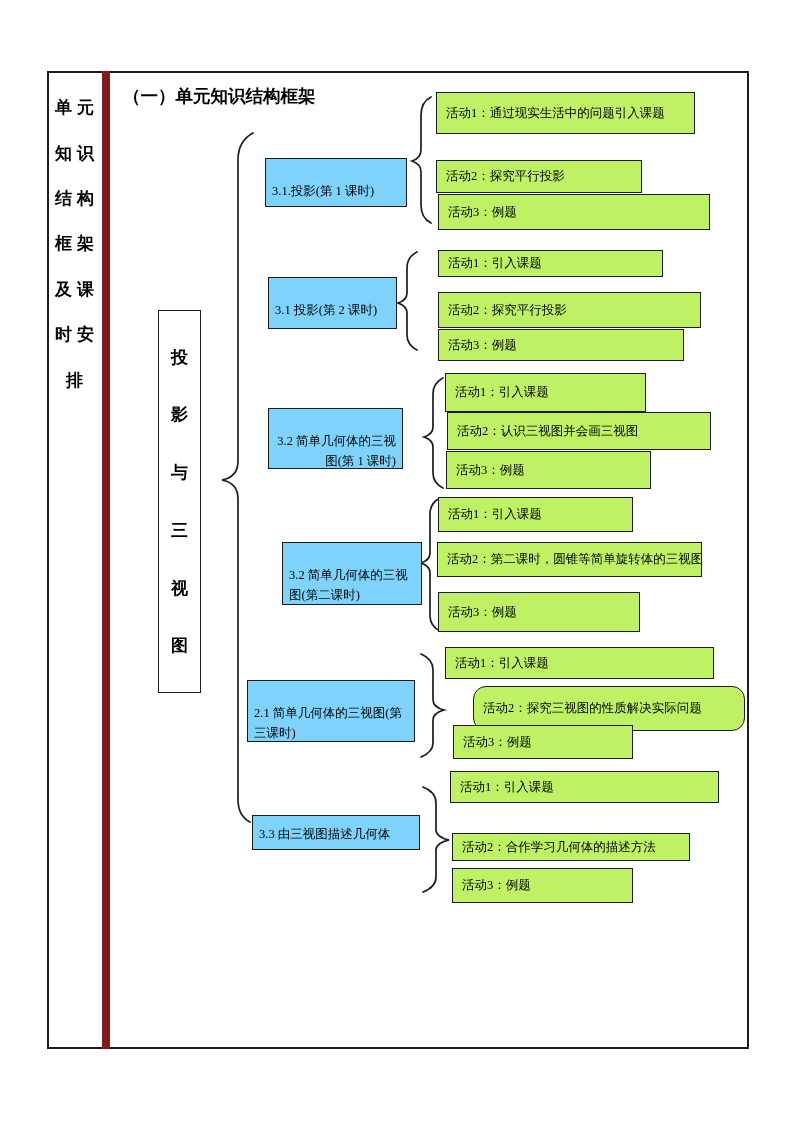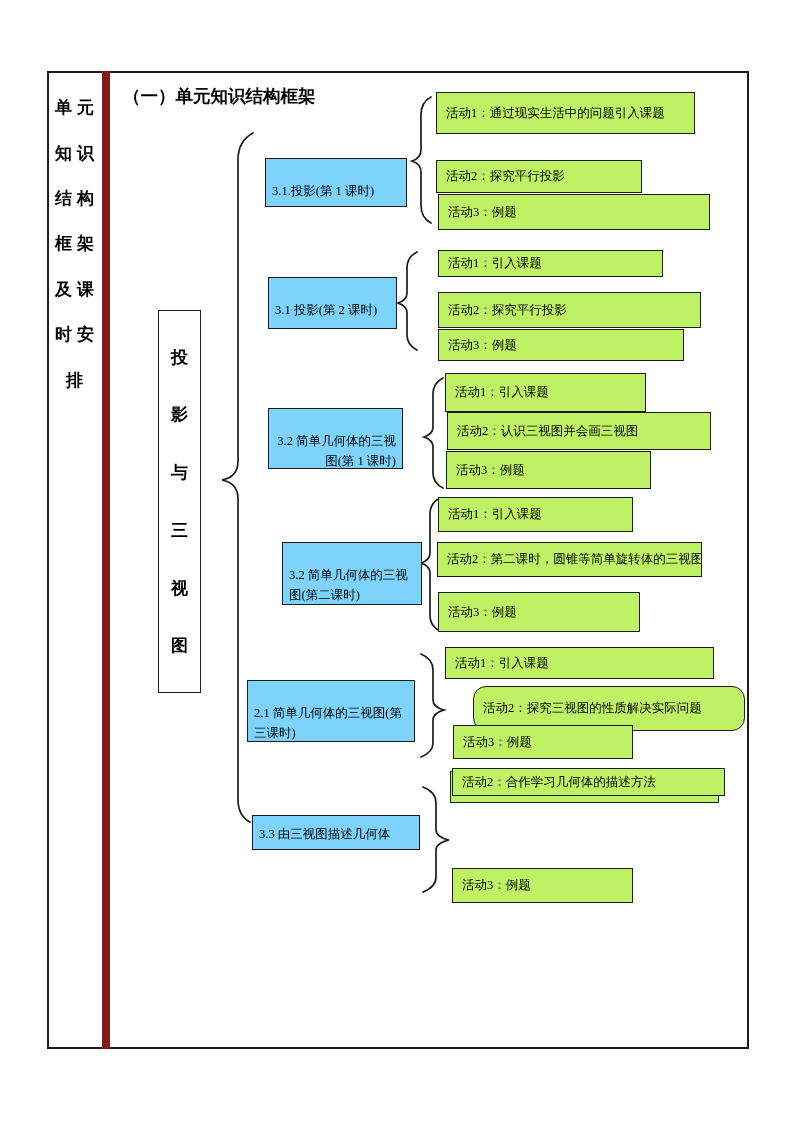--- a/index.html
+++ b/index.html
@@ -109,14 +109,14 @@
 <div class="abs activity-box" style="left:437px;top:542px;width:265px;height:35px;">活动2：第二课时，圆锥等简单旋转体的三视图</div>
 <div class="abs activity-box" style="left:438px;top:592px;width:202px;height:40px;">活动3：例题</div>
 
 <div class="abs course-box" style="left:247px;top:680px;width:168px;height:62px;">2.1 简单几何体的三视图(第三课时)</div>
 <div class="abs activity-box" style="left:445px;top:647px;width:269px;height:32px;">活动1：引入课题</div>
 <div class="abs activity-box" style="left:473px;top:686px;width:272px;height:45px;border-radius:13px;">活动2：探究三视图的性质解决实际问题</div>
 <div class="abs activity-box" style="left:453px;top:725px;width:180px;height:34px;">活动3：例题</div>
 
 <div class="abs course-box" style="left:252px;top:815px;width:168px;height:35px;padding-top:8px;">3.3 由三视图描述几何体</div>
 <div class="abs activity-box" style="left:450px;top:771px;width:269px;height:32px;">活动1：引入课题</div>
-<div class="abs activity-box" style="left:452px;top:768px;width:273px;height:28px;">活动2：合作学习几何体的描述方法</div>
+<div class="abs activity-box" style="left:452px;top:833px;width:238px;height:28px;">活动2：合作学习几何体的描述方法</div>
 <div class="abs activity-box" style="left:452px;top:868px;width:181px;height:35px;">活动3：例题</div>
 
 </body></html>

